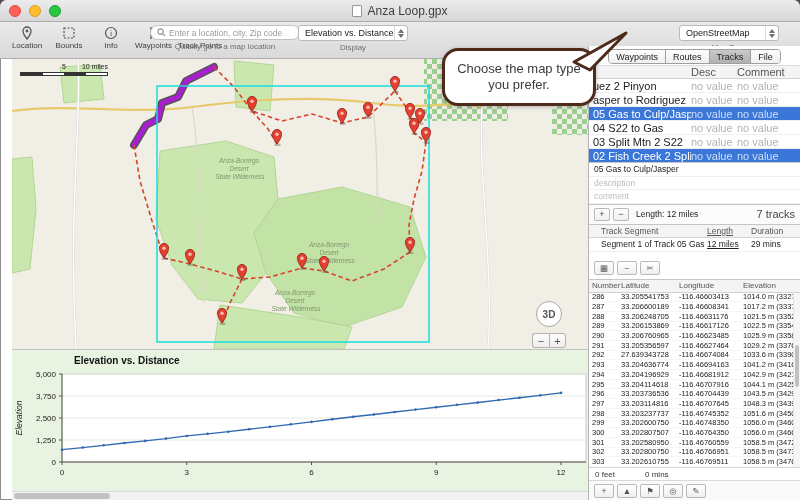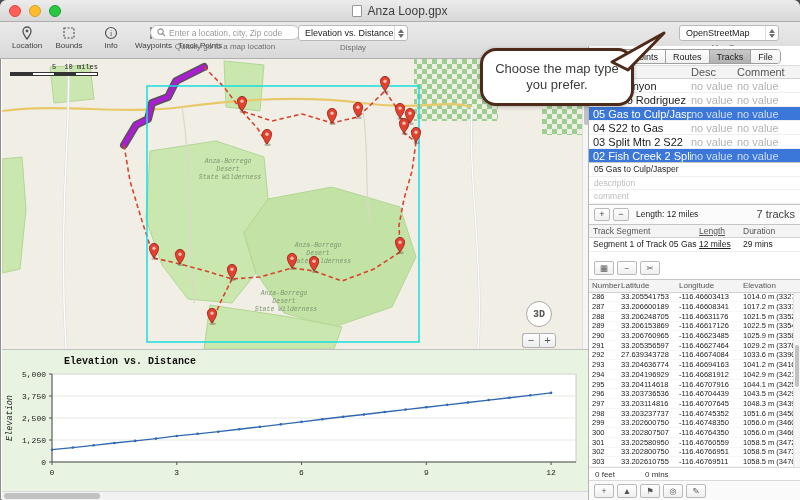--- a/index.html
+++ b/index.html
@@ -34,21 +34,21 @@
   .popup{height:16px;background:#fff;border:1px solid #b9b9b9;border-radius:3px;display:flex;
     align-items:center;font-size:9px;color:#222;padding-left:6px;}
   .popup .lbl{white-space:nowrap;overflow:hidden;}
   .arrows{margin-left:auto;width:13px;align-self:stretch;display:flex;flex-direction:column;
     align-items:center;justify-content:center;gap:1px;border-left:1px solid #ddd;}
   .arr-up{width:0;height:0;border-left:3px solid transparent;border-right:3px solid transparent;border-bottom:4px solid #6f6f6f;}
   .arr-dn{width:0;height:0;border-left:3px solid transparent;border-right:3px solid transparent;border-top:4px solid #6f6f6f;}
   .display-wrap{position:absolute;left:298px;top:3px;width:110px;text-align:center;}
   .maptype-wrap{position:absolute;right:21px;top:3px;width:100px;text-align:center;}
   
-  .main-left{position:absolute;top:59px;left:2px;width:588px;bottom:0;font-family:Liberation Mono, monospace;}
+  .main-left{position:absolute;top:59px;left:12px;width:588px;bottom:0;}
   .map-area{position:absolute;top:0;left:0;width:580px;height:290px;background:#f1eee6;overflow:hidden;}
   .map-svg{position:absolute;inset:0;}
   .wlabel{font-size:6.5px;font-style:italic;fill:#7d9770;text-anchor:middle;}
   .map-vscroll{position:absolute;top:0;left:580px;width:8px;height:290px;background:#f5f5f5;border-left:1px solid #e0e0e0;}
   .map-vscroll .thumb{position:absolute;left:1px;width:5px;top:2px;height:64px;border-radius:3px;background:#c1c1c1;}
   .map-scale{position:absolute;left:8px;top:4px;width:88px;}
   .scale-labels{position:relative;height:9px;font-size:7px;color:#222;}
   .scale-mid{position:absolute;left:44px;transform:translateX(-50%);}
   .scale-end{position:absolute;right:0;}
   .scale-bar{display:flex;height:4px;border:1px solid #333;background:#fff;}
@@ -89,40 +89,40 @@
     border-bottom:1px solid #f0f0f0;background:#fff;color:#222;white-space:nowrap;overflow:hidden;}
   .ph{color:#bcbcbc;}
   .controls{height:20px;display:flex;align-items:center;padding:0 5px;gap:3px;border-bottom:1px solid #c6c6c6;background:#fbfbfb;}
   .mini-btn{width:16px;height:13px;border:1px solid #b9b9b9;background:linear-gradient(#fff,#efefef);
     display:flex;align-items:center;justify-content:center;font-size:9px;color:#444;border-radius:2px;}
   .len-label{font-size:8.5px;color:#222;margin-left:4px;white-space:nowrap;}
   .count-label{margin-left:auto;font-size:11px;color:#444;white-space:nowrap;}
   .shead,.srow{display:flex;align-items:center;font-size:8.5px;}
   .shead{height:13px;background:#f4f4f4;border-bottom:1px solid #d2d2d2;color:#555;}
   .srow{height:14px;border-bottom:1px solid #efefef;color:#222;}
-  .s-name{width:110px;padding-left:4px;overflow:hidden;white-space:nowrap;}
+  .s-name{width:110px;padding-left:4px;overflow:hidden;white-space:nowrap;margin-left:8px;}
   .s-len{width:44px;overflow:hidden;white-space:nowrap;text-decoration:underline;}
   .s-dur{flex:1;overflow:hidden;white-space:nowrap;}
   .seg-tools{height:28px;display:flex;align-items:flex-end;gap:3px;padding:0 5px 4px;border-bottom:1px solid #c6c6c6;}
   .tool-btn{min-width:20px;height:14px;border:1px solid #b9b9b9;background:linear-gradient(#fff,#efefef);
     border-radius:2px;display:flex;align-items:center;justify-content:center;font-size:8.5px;color:#555;}
   .phead,.prow{display:flex;align-items:center;}
   .phead{height:13px;background:#f4f4f4;border-bottom:1px solid #d2d2d2;font-size:8px;color:#555;}
   .p-n{width:32px;padding-left:3px;overflow:hidden;white-space:nowrap;}
   .p-lat{width:58px;overflow:hidden;white-space:nowrap;}
   .p-lon{width:64px;overflow:hidden;white-space:nowrap;}
   .p-ele{flex:1;overflow:hidden;white-space:nowrap;}
   .points-body{flex:1;overflow:hidden;position:relative;padding-right:7px;}
   .prow{height:9.7px;font-size:7.5px;color:#222;border-bottom:1px solid #f6f6f6;}
   .pts-vscroll{position:absolute;right:0;top:0;bottom:0;width:7px;background:#f6f6f6;border-left:1px solid #e4e4e4;}
   .pts-vscroll .thumb{position:absolute;left:1px;width:4px;top:52px;height:42px;border-radius:2px;background:#c1c1c1;}
   .pfooter{height:13px;display:flex;align-items:center;font-size:8px;color:#333;border-top:1px solid #d9d9d9;padding-left:6px;gap:30px;}
   .ptools{height:20px;display:flex;align-items:center;gap:3px;padding:0 5px;border-top:1px solid #d9d9d9;background:#fafafa;}
   
-  .callout{position:absolute;left:480px;top:48px;width:154px;height:58px;z-index:50;}
+  .callout{position:absolute;left:442px;top:48px;width:154px;height:58px;z-index:50;}
   .callout-body{position:absolute;inset:0;background:#fff;border:3px solid #4e2a1a;border-radius:16px;
     display:flex;align-items:center;justify-content:center;text-align:center;font-size:13px;
     color:#3c3c3c;line-height:1.25;padding:0 12px;box-shadow:0 1px 4px rgba(0,0,0,.25);}
   .callout-tail{position:absolute;left:126px;top:-16px;width:64px;height:42px;overflow:visible;}
 </style>
 </head>
 <body>
 
 <div class="window">
 

